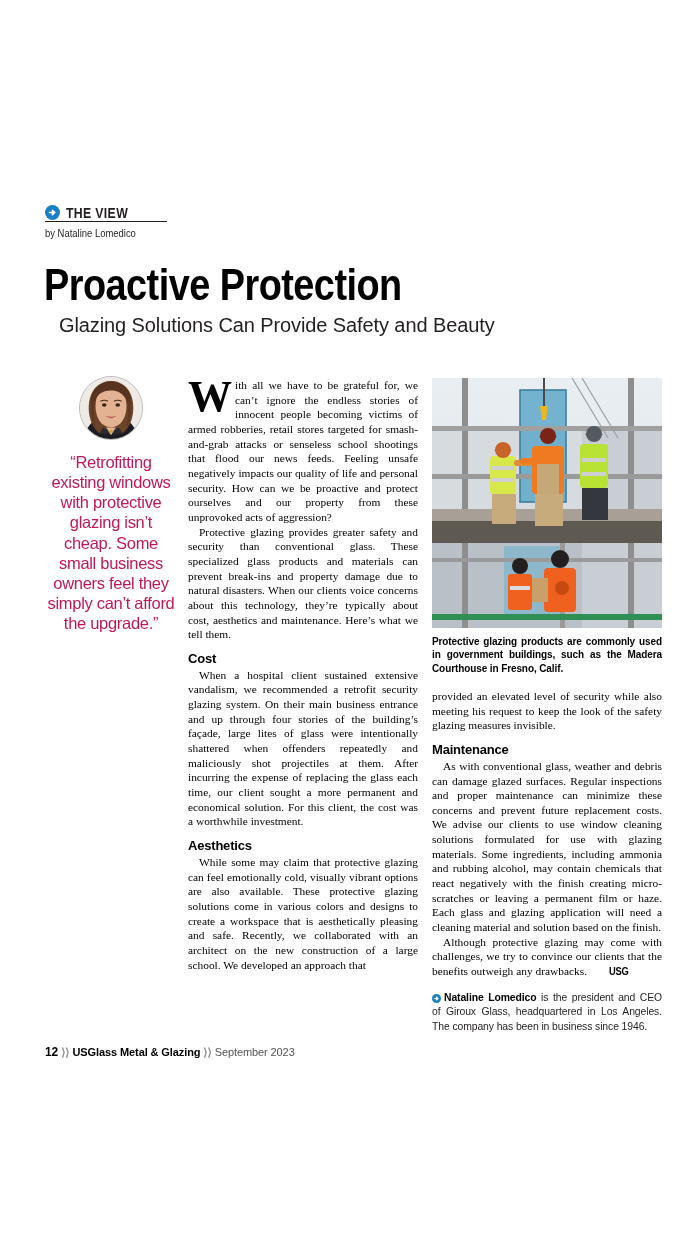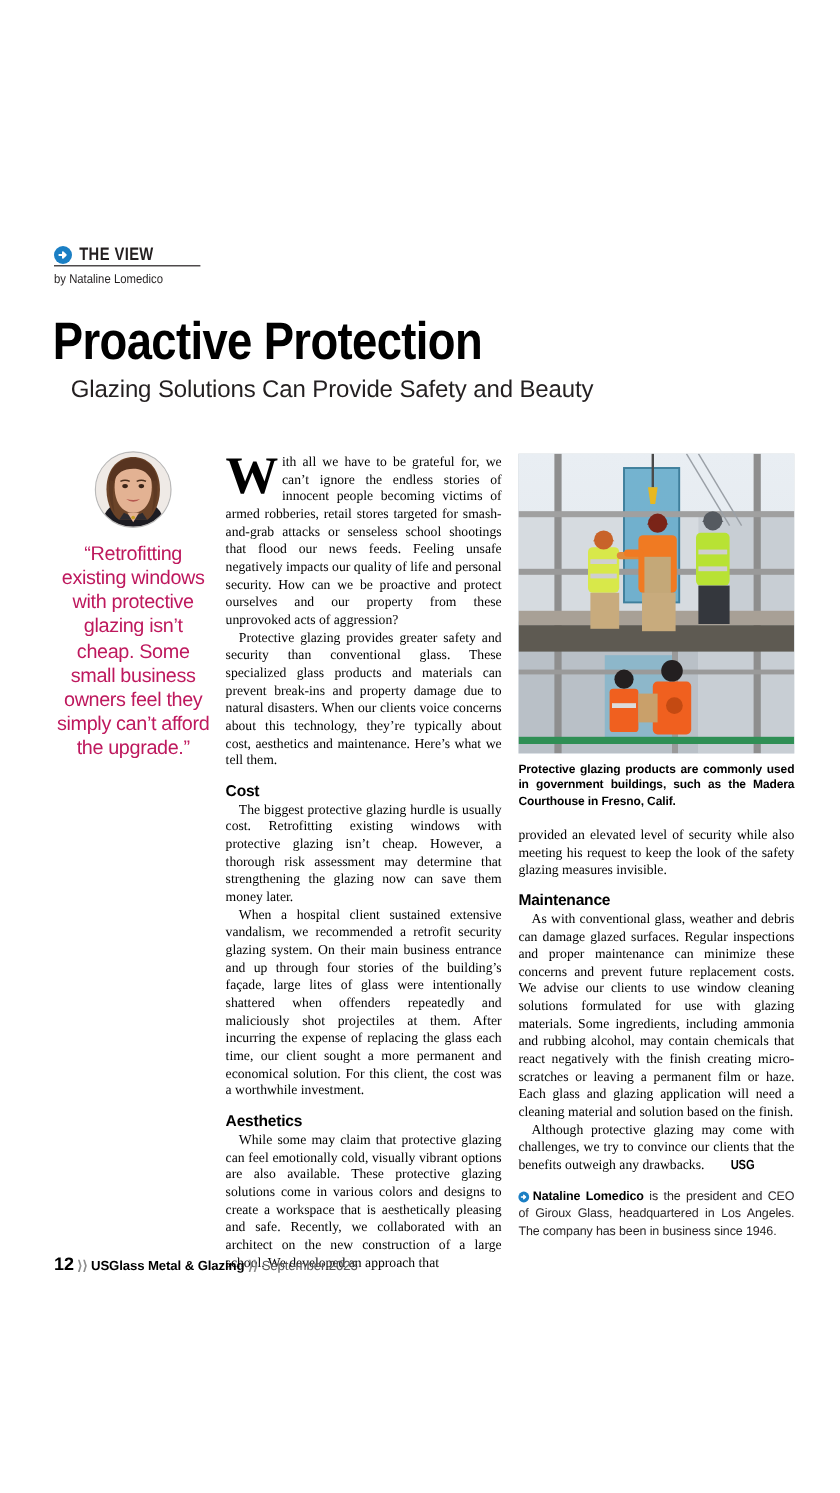--- a/index.html
+++ b/index.html
@@ -260,21 +260,21 @@
   .footer {
     position: absolute;
     left: 45px;
     top: 1045px;
     font-family: "Liberation Sans", sans-serif;
     font-size: 11px;
     color: #231f20;
     white-space: nowrap;
     letter-spacing: -0.1px;
   }
-  .footer .pg { font-weight: 700; font-size: 15px; color: #000; }
+  .footer .pg { font-weight: 700; font-size: 12px; color: #000; }
   .footer .pub { font-weight: 700; color: #000; }
   .footer .chev { color: #8e8e8e; font-weight: 700; }
   .footer .date { color: #555; }
 </style>
 </head>
 <body>
 
 <div class="page">
 
   <div class="masthead">
@@ -316,21 +316,20 @@
     <div class="pullquote-wrap">
       <div class="pullquote">“Retrofitting existing windows with protective glazing isn’t cheap. Some small business owners feel they simply can’t afford the upgrade.”</div>
     </div>
   </div>
 
   <div class="col2">
     <p class="dropcap-p">With all we have to be grateful for, we can’t ignore the endless stories of innocent people becoming victims of armed robberies, retail stores targeted for smash-and-grab attacks or senseless school shootings that flood our news feeds. Feeling unsafe negatively impacts our quality of life and personal security. How can we be proactive and protect ourselves and our property from these unprovoked acts of aggression?</p>
     <p class="body-p">Protective glazing provides greater safety and security than conventional glass. These specialized glass products and materials can prevent break-ins and property damage due to natural disasters. When our clients voice concerns about this technology, they’re typically about cost, aesthetics and maintenance. Here’s what we tell them.</p>
 
     <h3 class="sec-head">Cost</h3>
-    <p class="body-p">The biggest protective glazing hurdle is usually cost. Retrofitting existing windows with protective glazing isn’t cheap. However, a thorough risk assessment may determine that strengthening the glazing now can save them money later.</p>
     <p class="body-p">When a hospital client sustained extensive vandalism, we recommended a retrofit security glazing system. On their main business entrance and up through four stories of the building’s façade, large lites of glass were intentionally shattered when offenders repeatedly and maliciously shot projectiles at them. After incurring the expense of replacing the glass each time, our client sought a more permanent and economical solution. For this client, the cost was a worthwhile investment.</p>
 
     <h3 class="sec-head">Aesthetics</h3>
     <p class="body-p">While some may claim that protective glazing can feel emotionally cold, visually vibrant options are also available. These protective glazing solutions come in various colors and designs to create a workspace that is aesthetically pleasing and safe. Recently, we collaborated with an architect on the new construction of a large school. We developed an approach that</p>
   </div>
 
   <div class="col3">
     <div class="photo-box">
       <svg viewBox="0 0 230 250" preserveAspectRatio="xMidYMid slice">
         <defs>

